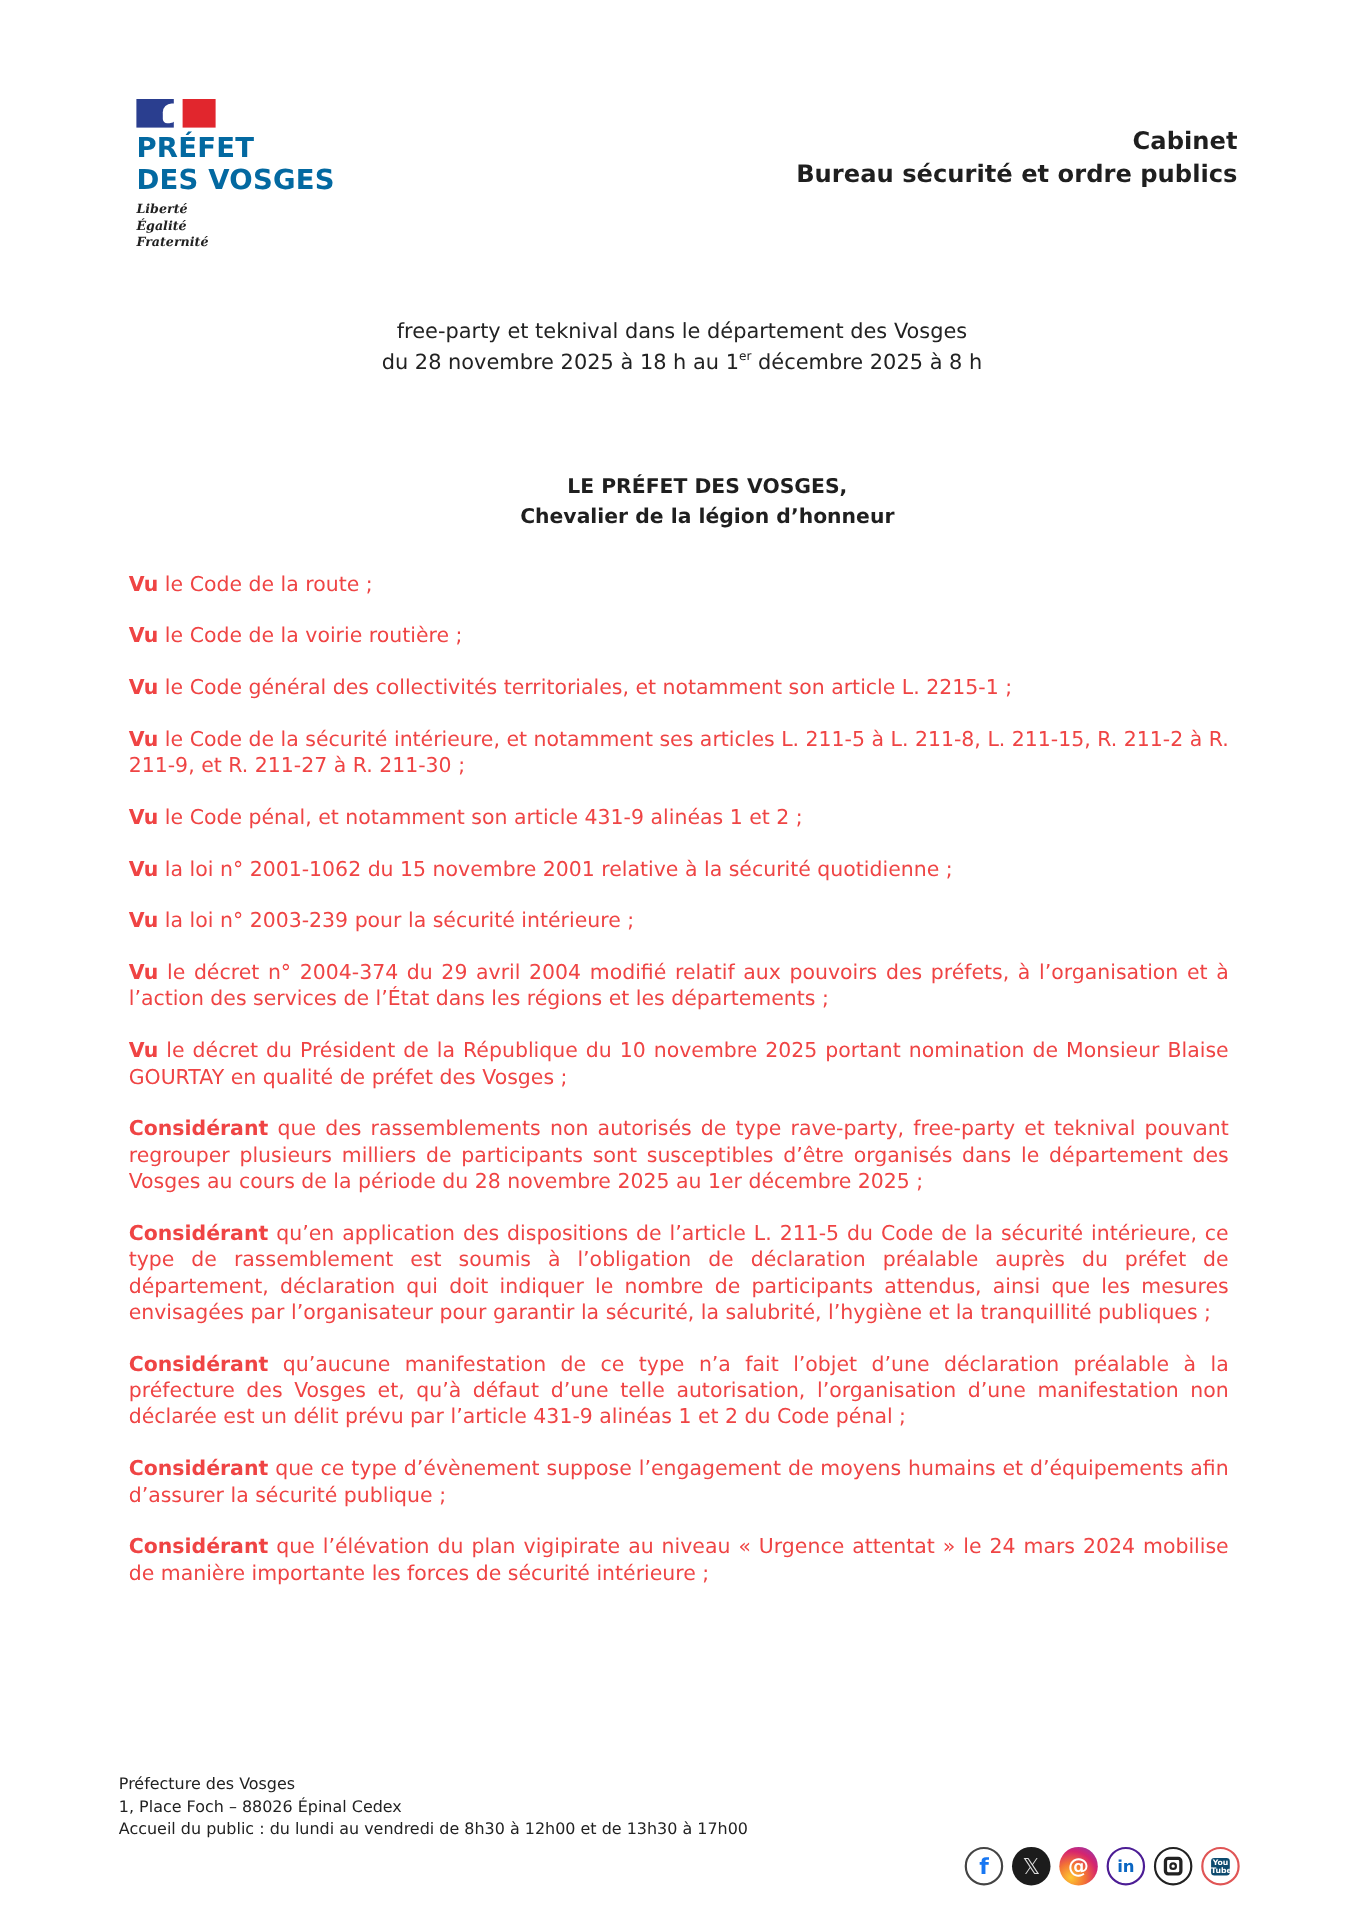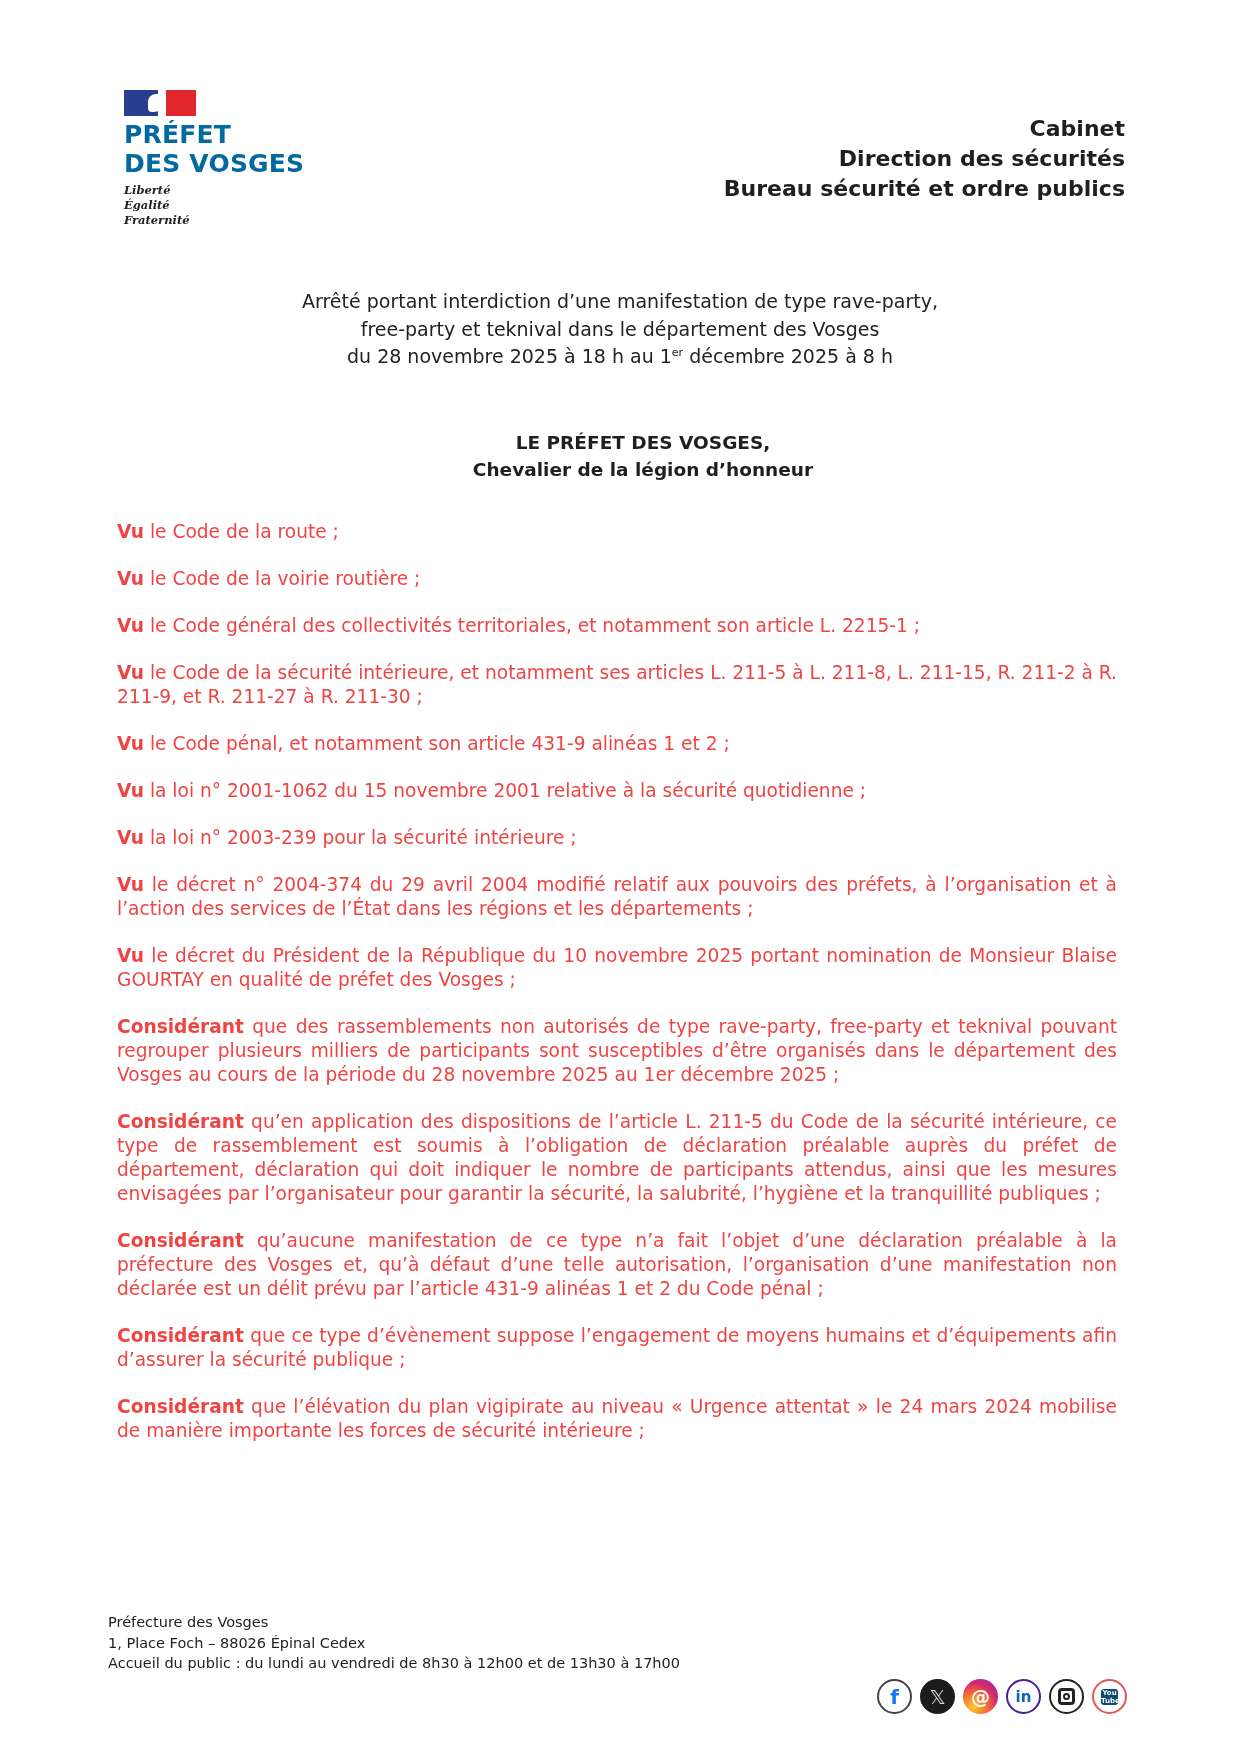--- a/index.html
+++ b/index.html
@@ -78,26 +78,24 @@
   </div>
   <div class="motto">
     <div>Liberté</div>
     <div>Égalité</div>
     <div>Fraternité</div>
   </div>
 </div>
 
 <div class="header-right">
   <div>Cabinet</div>
-  <div>Direction des sécurités</div>
   <div>Bureau sécurité et ordre publics</div>
 </div>
 
 <div class="doc-title">
-  <div>Arrêté portant interdiction d’une manifestation de type rave-party,</div>
   <div>free-party et teknival dans le département des Vosges</div>
   <div><span>du 28 novembre 2025 à 18 h au 1</span><sup>er</sup><span> décembre 2025 à 8 h</span></div>
 </div>
 
 <div class="authority">
   <div>LE PRÉFET DES VOSGES,</div>
   <div>Chevalier de la légion d’honneur</div>
 </div>
 
 <div class="body">

